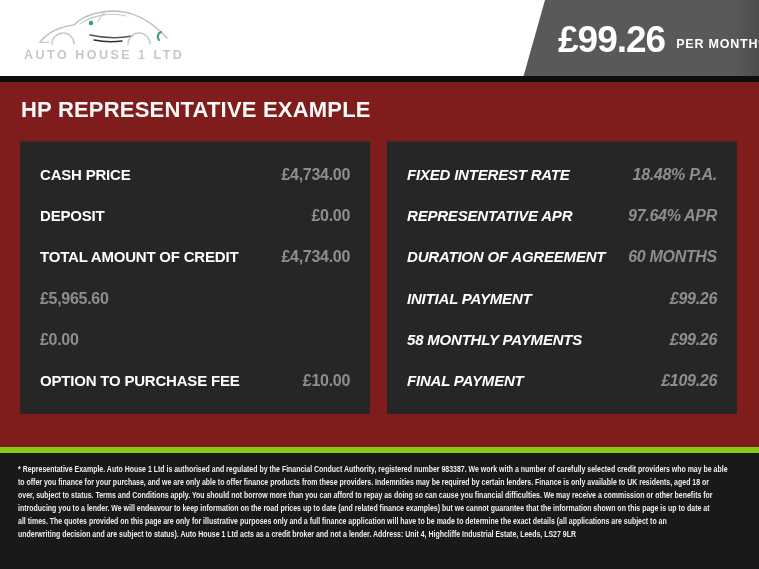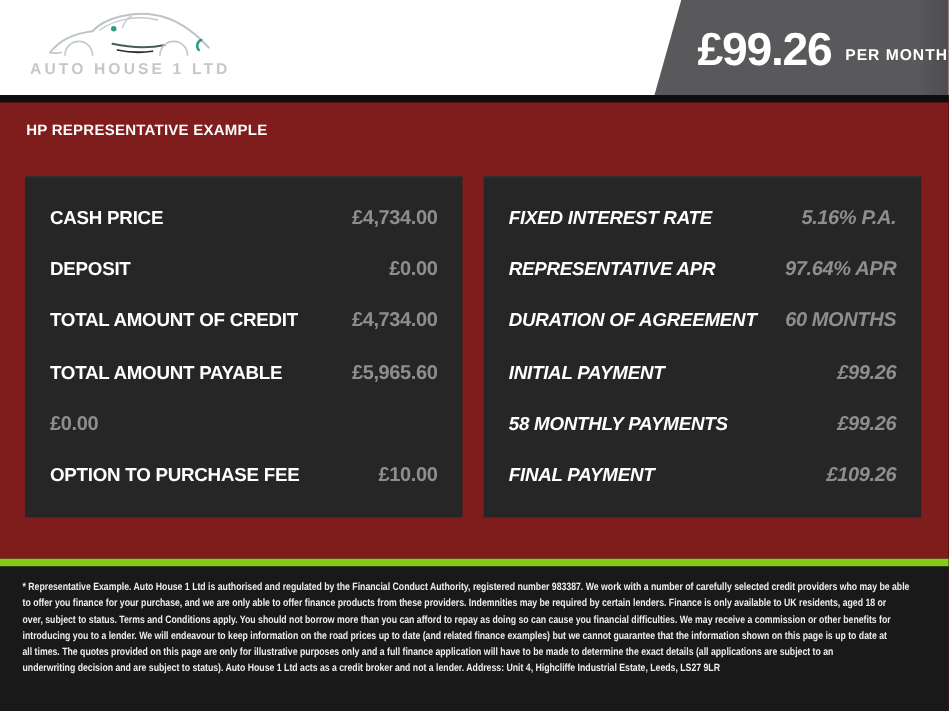--- a/index.html
+++ b/index.html
@@ -25,21 +25,21 @@
     display:flex;align-items:center;padding-left:58px;box-sizing:border-box;
   }
   .price{font-size:37px;font-weight:bold;color:#ffffff;letter-spacing:-1px;line-height:1;}
   .price-suffix{
     font-size:12.5px;font-weight:bold;color:#ffffff;letter-spacing:0.8px;
     margin-left:11px;transform:translateY(5px);white-space:nowrap;
   }
   
   .page-title{
     position:absolute;left:21px;top:97px;margin:0;
-    font-size:12px;font-weight:bold;color:#fafafa;letter-spacing:0.2px;white-space:nowrap;
+    font-size:22px;font-weight:bold;color:#fafafa;letter-spacing:0.2px;white-space:nowrap;
   }
   
   .panel{
     position:absolute;top:141px;width:350px;height:273px;background:#262626;
     box-sizing:border-box;padding:12px 20px;
     display:flex;flex-direction:column;justify-content:space-evenly;
     border-top:1px solid #323232;
     gap:11px;
   }
   .panel-left{left:20px;}
@@ -103,36 +103,35 @@
     </div>
     <div class="frow">
       <span class="flbl">DEPOSIT</span>
       <span class="fval">£0.00</span>
     </div>
     <div class="frow">
       <span class="flbl">TOTAL AMOUNT OF CREDIT</span>
       <span class="fval">£4,734.00</span>
     </div>
     <div class="frow">
-      <span class="flbl">TOTAL AMOUNT PAYABLE</span>
       <span class="fval">£5,965.60</span>
     </div>
     <div class="frow">
       <span class="fval">£0.00</span>
     </div>
     <div class="frow">
       <span class="flbl">OPTION TO PURCHASE FEE</span>
       <span class="fval">£10.00</span>
     </div>
   </section>
 
   <section class="panel panel-right">
     <div class="frow">
       <span class="flbl">FIXED INTEREST RATE</span>
-      <span class="fval">5.16% P.A.</span>
+      <span class="fval">18.48% P.A.</span>
     </div>
     <div class="frow">
       <span class="flbl">REPRESENTATIVE APR</span>
       <span class="fval">97.64% APR</span>
     </div>
     <div class="frow">
       <span class="flbl">DURATION OF AGREEMENT</span>
       <span class="fval">60 MONTHS</span>
     </div>
     <div class="frow">

